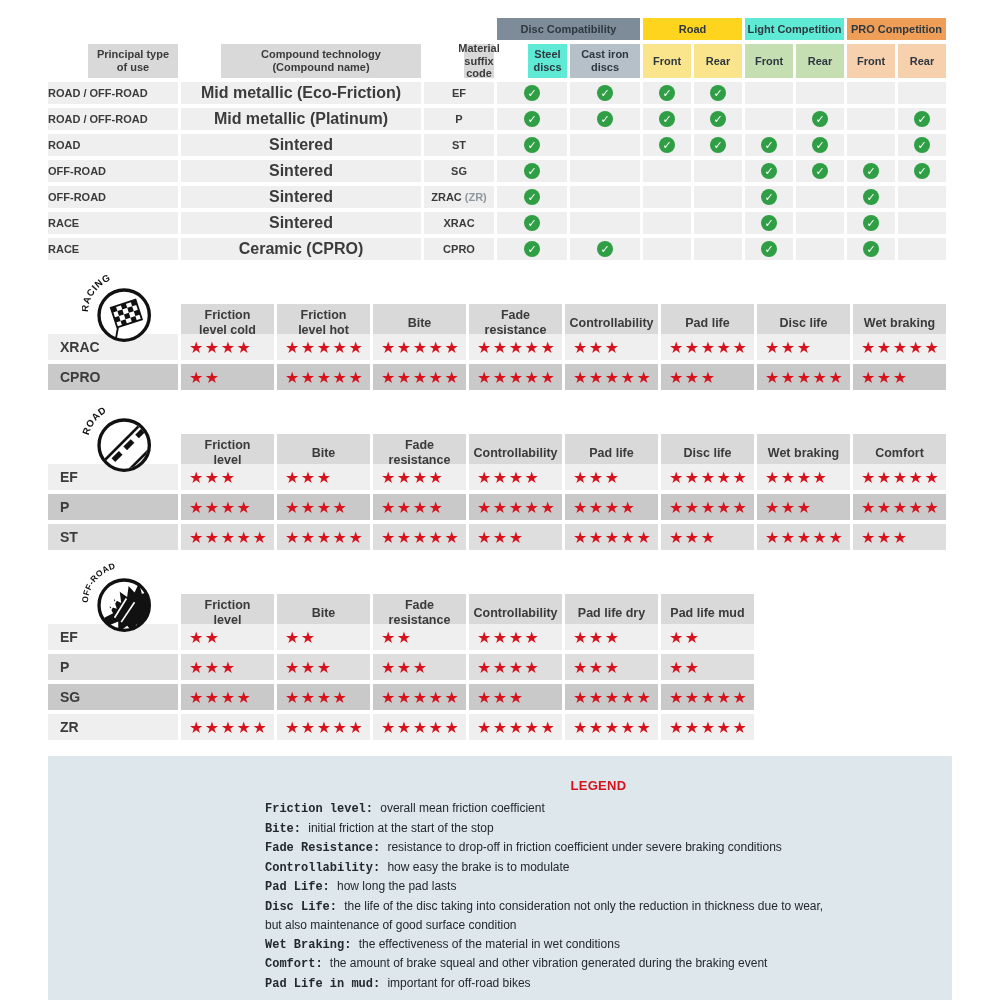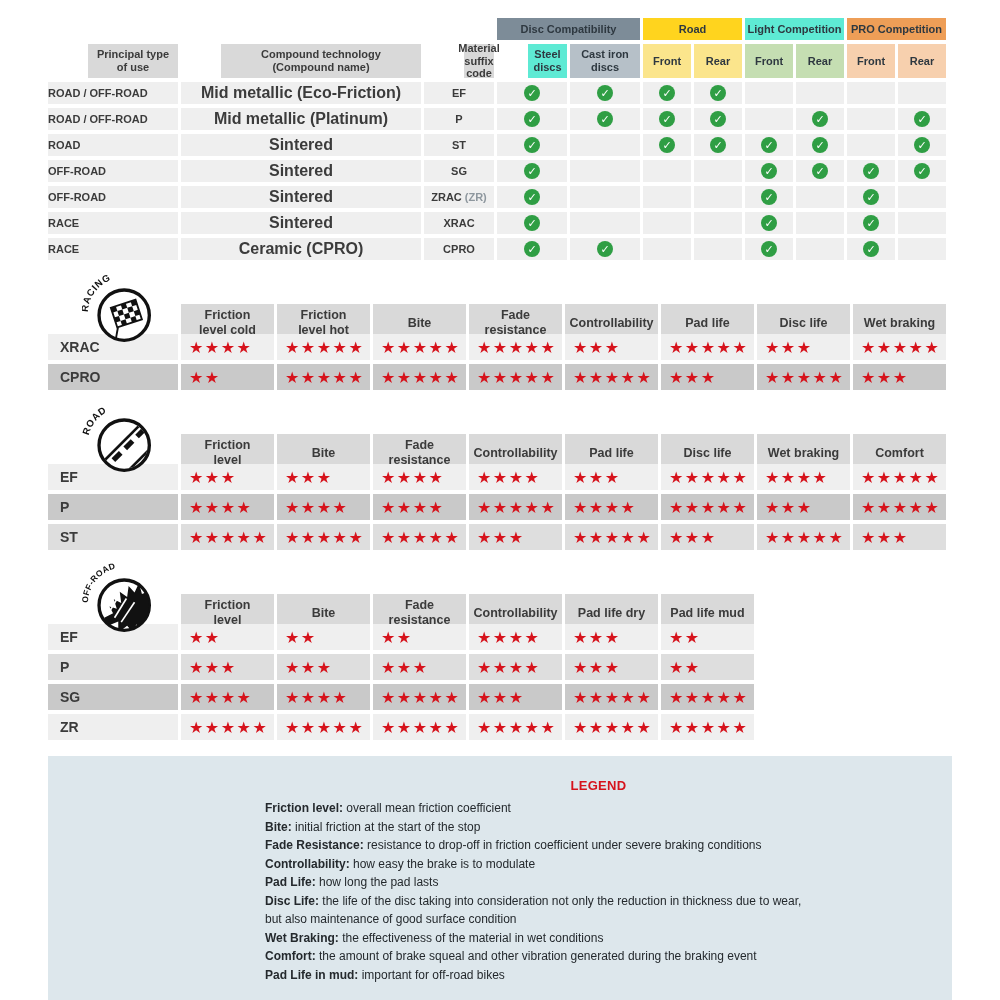--- a/index.html
+++ b/index.html
@@ -79,21 +79,21 @@
     margin-top: 16px;
     background: var(--legend-bg, #dde7ec);
     width: 904px; box-sizing: border-box;
     padding: 22px 20px 22px 217px;
   }
   .legend-title {
     color: var(--legend-red, #d6131c);
     font-size: 13px; font-weight: 700; margin-bottom: 6px; letter-spacing: 0.3px; text-align: center;
   }
   .legend-line { font-size: 12px; line-height: 18.5px; color: #24292d; }
-  .legend-line .term { font-weight: 700; }
+  .legend-line .term { font-weight: 700; font-family: Liberation Mono, monospace; }
 </style>
 </head>
 <body>
 
 <div class="page">
 
   <div class="compat-grid" id="compat-grid">
       <div class="blank" style="grid-column: span 3;"></div>
       <div class="group-h" style="background: rgb(125, 140, 152); grid-column: span 2;">Disc Compatibility</div>
       <div class="group-h" style="background: rgb(255, 212, 30); grid-column: span 2;">Road</div>

